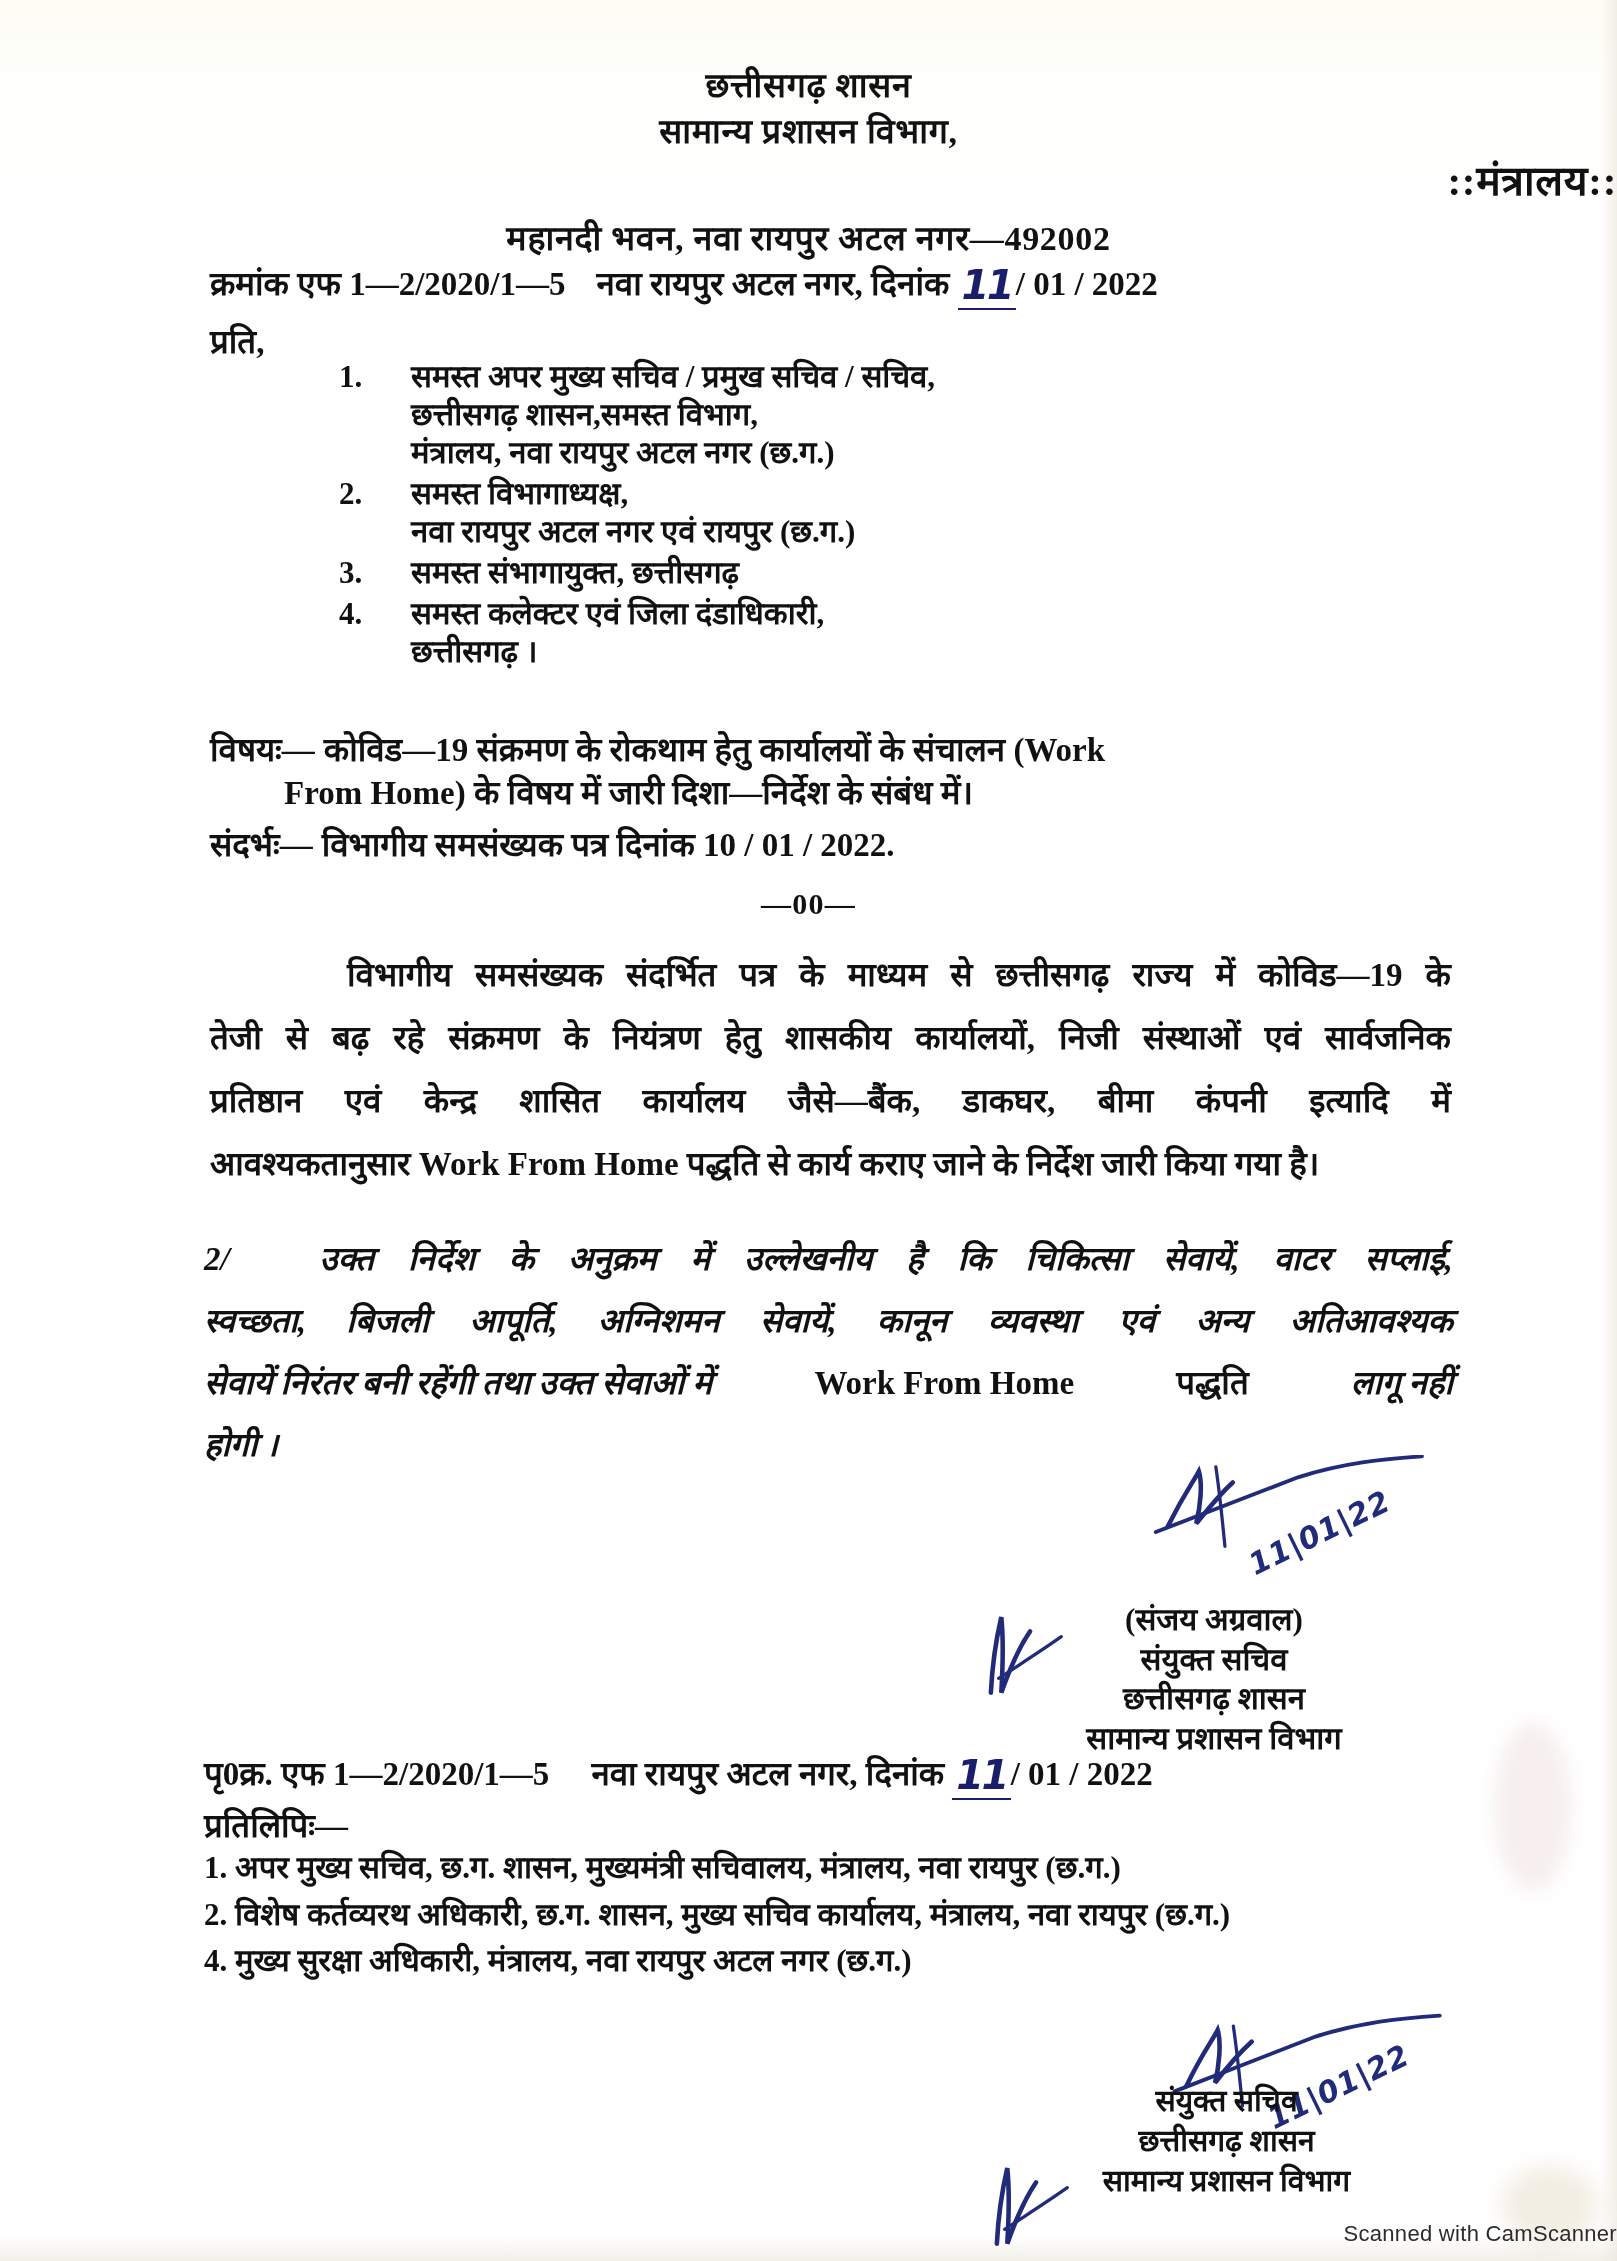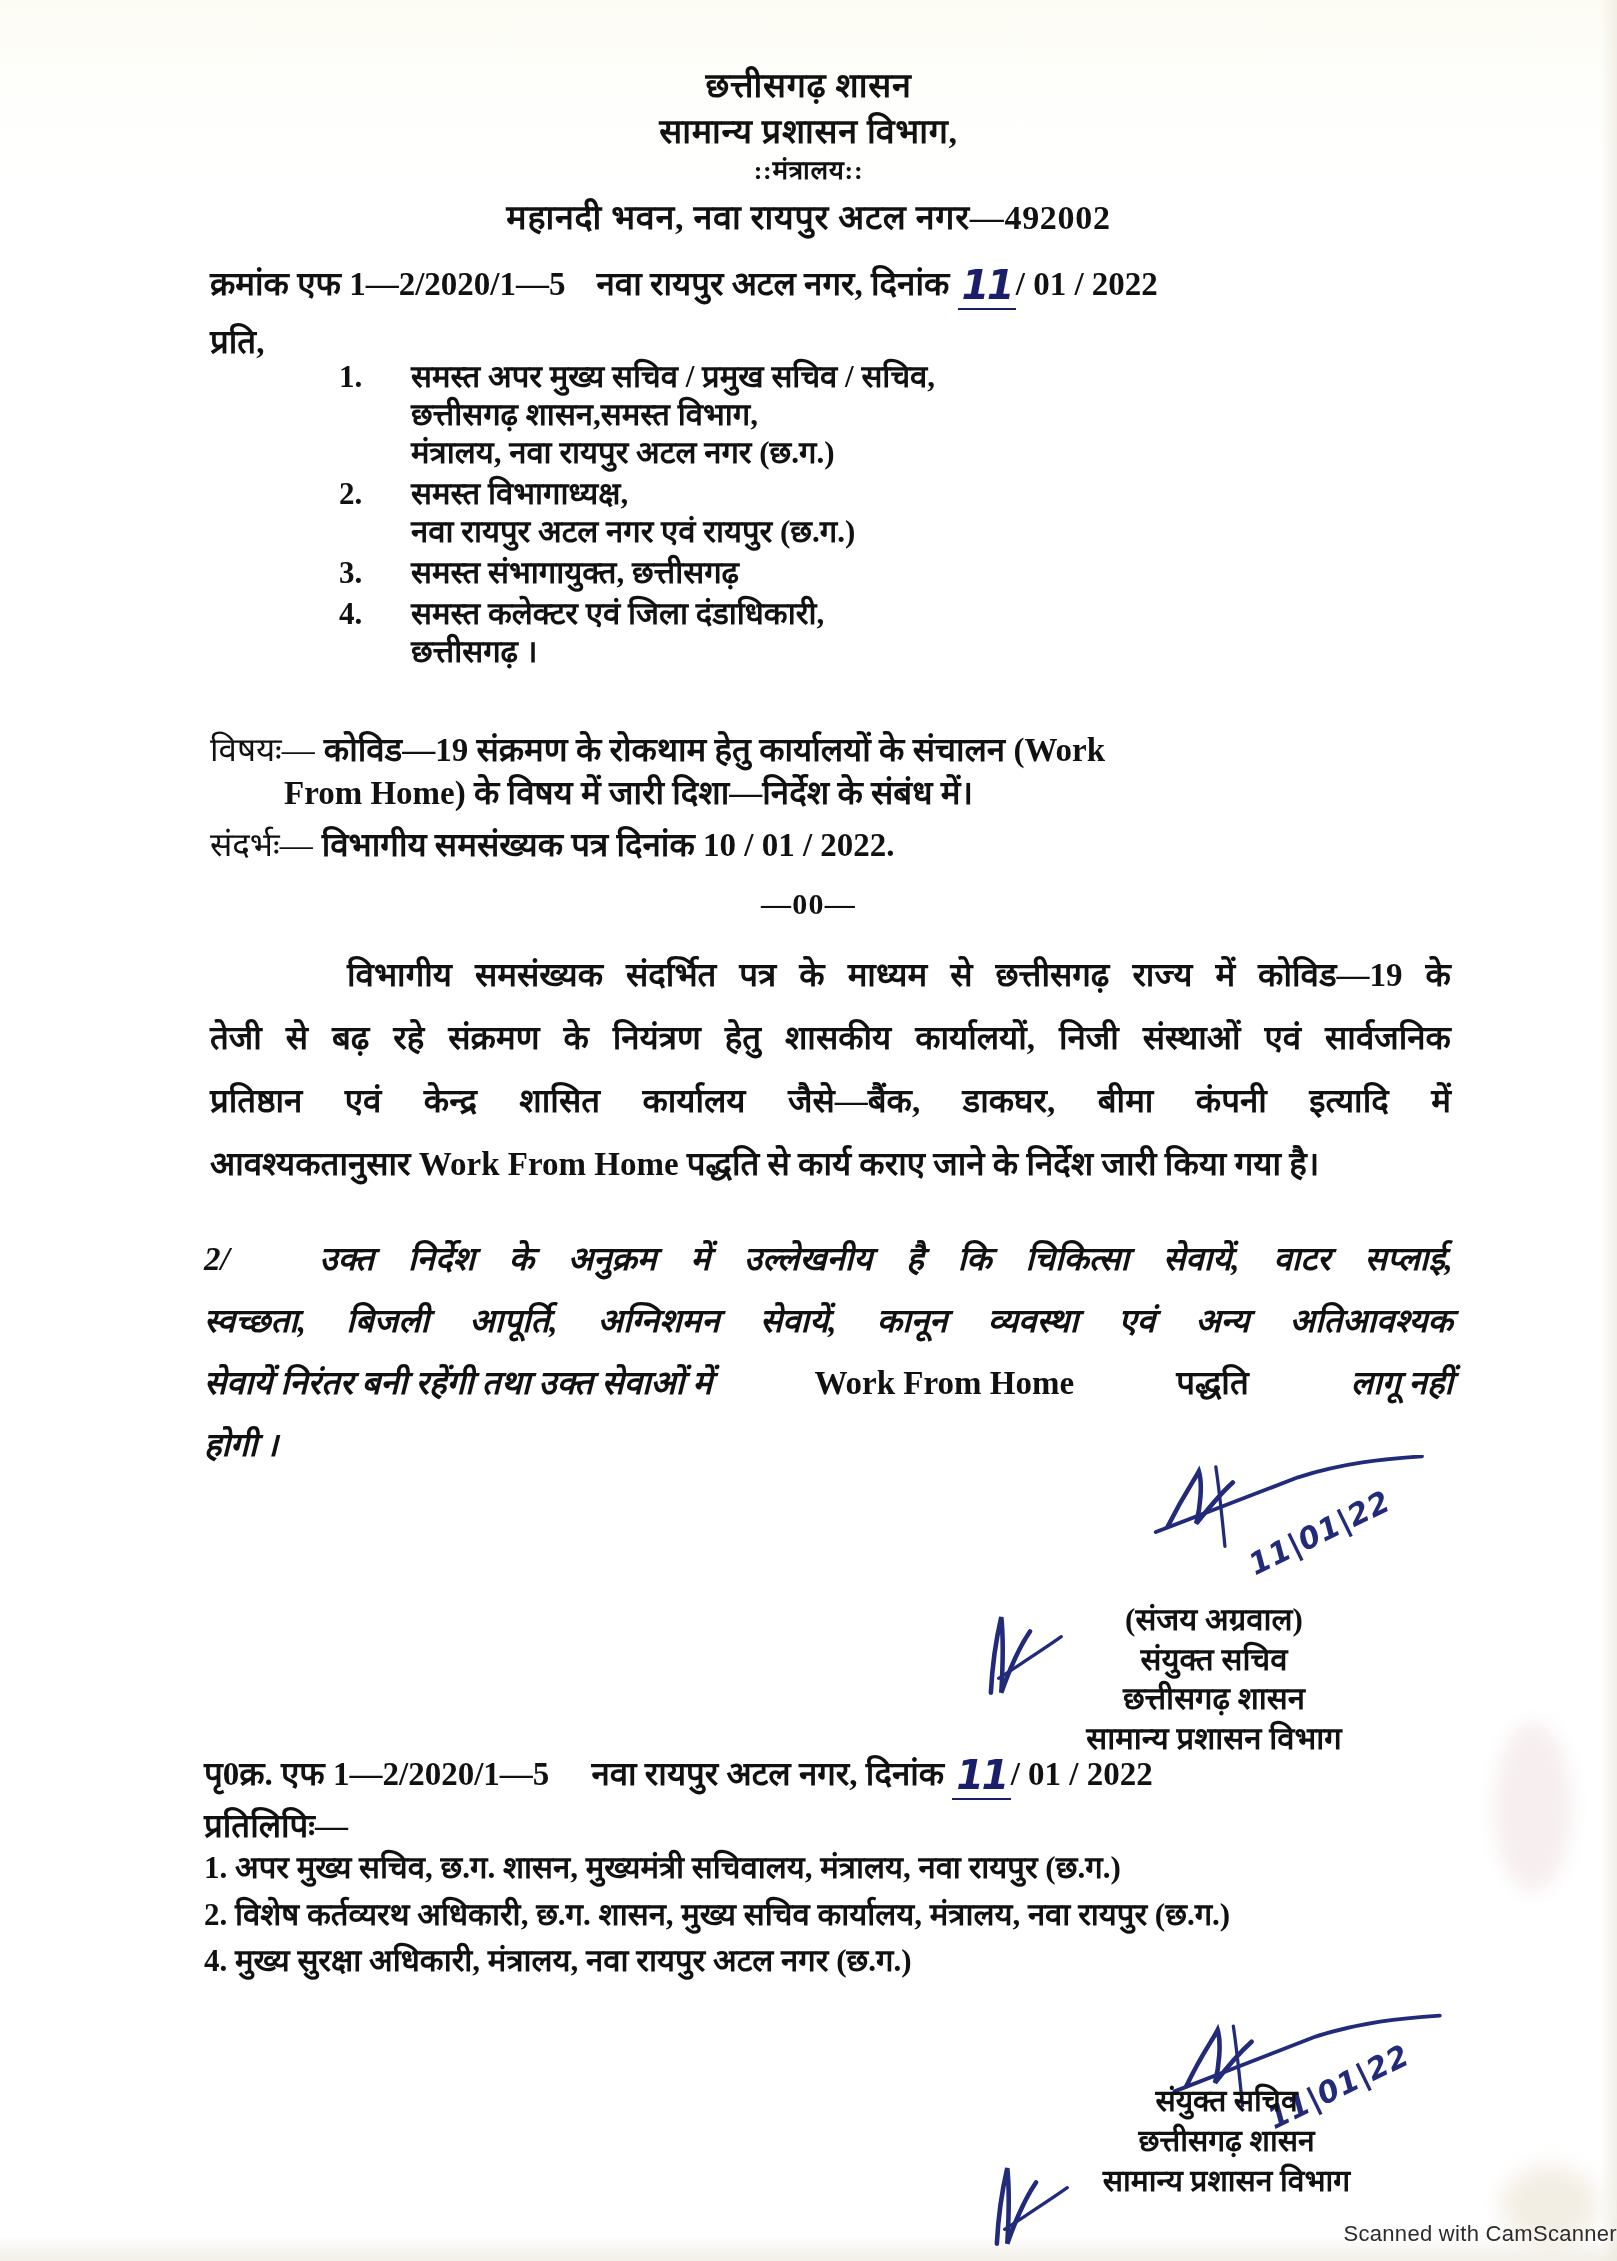--- a/index.html
+++ b/index.html
@@ -50,21 +50,22 @@
     text-align: center;
   }
   .lh-line {
     font-size: 34px;
     font-weight: 700;
     letter-spacing: 0.7px;
     line-height: 1.34;
     color: #111;
   }
   .lh-line.small-caps-sub {
-    font-size: 26px;
+    font-size: 41px;
+    text-align: right;
   }
   .lh-line.addr {
     font-size: 34px;
     margin-top: 6.5px;
   }
 
   
   .refline {
     position: absolute;
     left: 210px;
@@ -136,21 +137,21 @@
     top: 729px;
     width: 1240px;
   }
   .sub-row {
     display: flex;
     align-items: flex-start;
   }
   .sub-label {
     flex: 0 0 auto;
     font-size: 33px;
-    font-weight: 400;
+    font-weight: 700;
     color: #111;
     line-height: 1.3;
     padding-right: 9px;
   }
   .sub-text {
     flex: 1;
     font-size: 33px;
     font-weight: 700;
     color: #111;
     line-height: 1.3;

